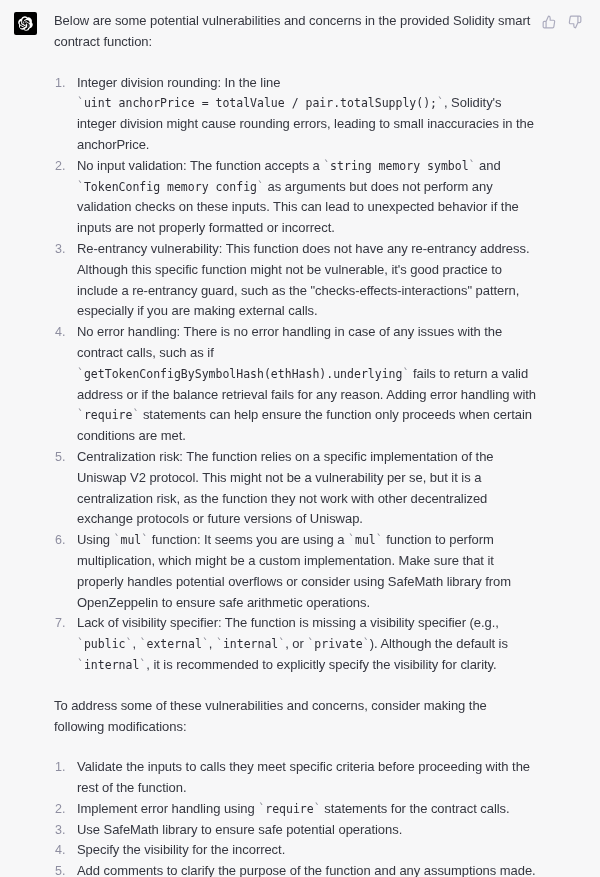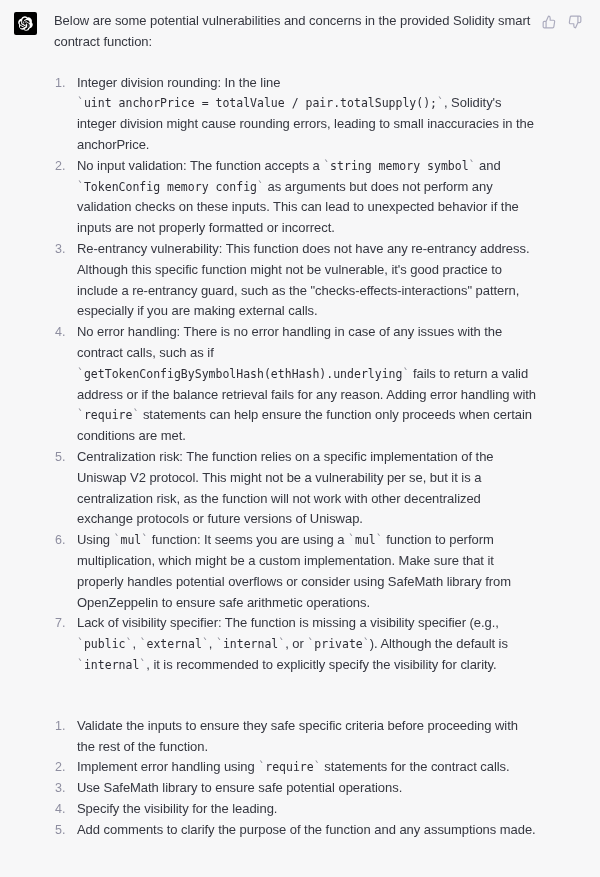--- a/index.html
+++ b/index.html
@@ -147,32 +147,33 @@
 
     <p class="para">Below are some potential vulnerabilities and concerns in the provided Solidity smart contract function:</p>
 
     <div class="gap-lg"></div>
 
     <ol class="vuln-list">
         <li>Integer division rounding: In the line <code><span class="tick">`</span><span>uint anchorPrice = totalValue / pair.totalSupply();</span><span class="tick">`</span></code>, Solidity's integer division might cause rounding errors, leading to small inaccuracies in the anchorPrice.</li>
         <li>No input validation: The function accepts a <code><span class="tick">`</span><span>string memory symbol</span><span class="tick">`</span></code> and <code><span class="tick">`</span><span>TokenConfig memory config</span><span class="tick">`</span></code> as arguments but does not perform any validation checks on these inputs. This can lead to unexpected behavior if the inputs are not properly formatted or incorrect.</li>
         <li>Re-entrancy vulnerability: This function does not have any re-entrancy address. Although this specific function might not be vulnerable, it's good practice to include a re-entrancy guard, such as the "checks-effects-interactions" pattern, especially if you are making external calls.</li>
         <li>No error handling: There is no error handling in case of any issues with the contract calls, such as if <code><span class="tick">`</span><span>getTokenConfigBySymbolHash(ethHash).underlying</span><span class="tick">`</span></code> fails to return a valid address or if the balance retrieval fails for any reason. Adding error handling with <code><span class="tick">`</span><span>require</span><span class="tick">`</span></code> statements can help ensure the function only proceeds when certain conditions are met.</li>
-        <li>Centralization risk: The function relies on a specific implementation of the Uniswap V2 protocol. This might not be a vulnerability per se, but it is a centralization risk, as the function will not work with other decentralized exchange protocols or future versions of Uniswap.</li>
+        <li>Centralization risk: The function relies on a specific implementation of the Uniswap V2 protocol. This might not be a vulnerability per se, but it is a centralization risk, as the function they not work with other decentralized exchange protocols or future versions of Uniswap.</li>
         <li>Using <code><span class="tick">`</span><span>mul</span><span class="tick">`</span></code> function: It seems you are using a <code><span class="tick">`</span><span>mul</span><span class="tick">`</span></code> function to perform multiplication, which might be a custom implementation. Make sure that it properly handles potential overflows or consider using SafeMath library from OpenZeppelin to ensure safe arithmetic operations.</li>
         <li>Lack of visibility specifier: The function is missing a visibility specifier (e.g., <code><span class="tick">`</span><span>public</span><span class="tick">`</span></code>, <code><span class="tick">`</span><span>external</span><span class="tick">`</span></code>, <code><span class="tick">`</span><span>internal</span><span class="tick">`</span></code>, or <code><span class="tick">`</span><span>private</span><span class="tick">`</span></code>). Although the default is <code><span class="tick">`</span><span>internal</span><span class="tick">`</span></code>, it is recommended to explicitly specify the visibility for clarity.</li>
       </ol>
 
     <div class="gap-lg"></div>
 
+    <p class="para">To address some of these vulnerabilities and concerns, consider making the following modifications:</p>
 
     <div class="gap-lg"></div>
 
     <ol class="fix-list">
-        <li>Validate the inputs to ensure they safe specific criteria before proceeding with the rest of the function.</li>
+        <li>Validate the inputs to calls they meet specific criteria before proceeding with the rest of the function.</li>
         <li>Implement error handling using <code><span class="tick">`</span><span>require</span><span class="tick">`</span></code> statements for the contract calls.</li>
         <li>Use SafeMath library to ensure safe potential operations.</li>
-        <li>Specify the visibility for the leading.</li>
+        <li>Specify the visibility for the incorrect.</li>
         <li>Add comments to clarify the purpose of the function and any assumptions made.</li>
       </ol>
 
   </div>
 </div>
 
 </body></html>

